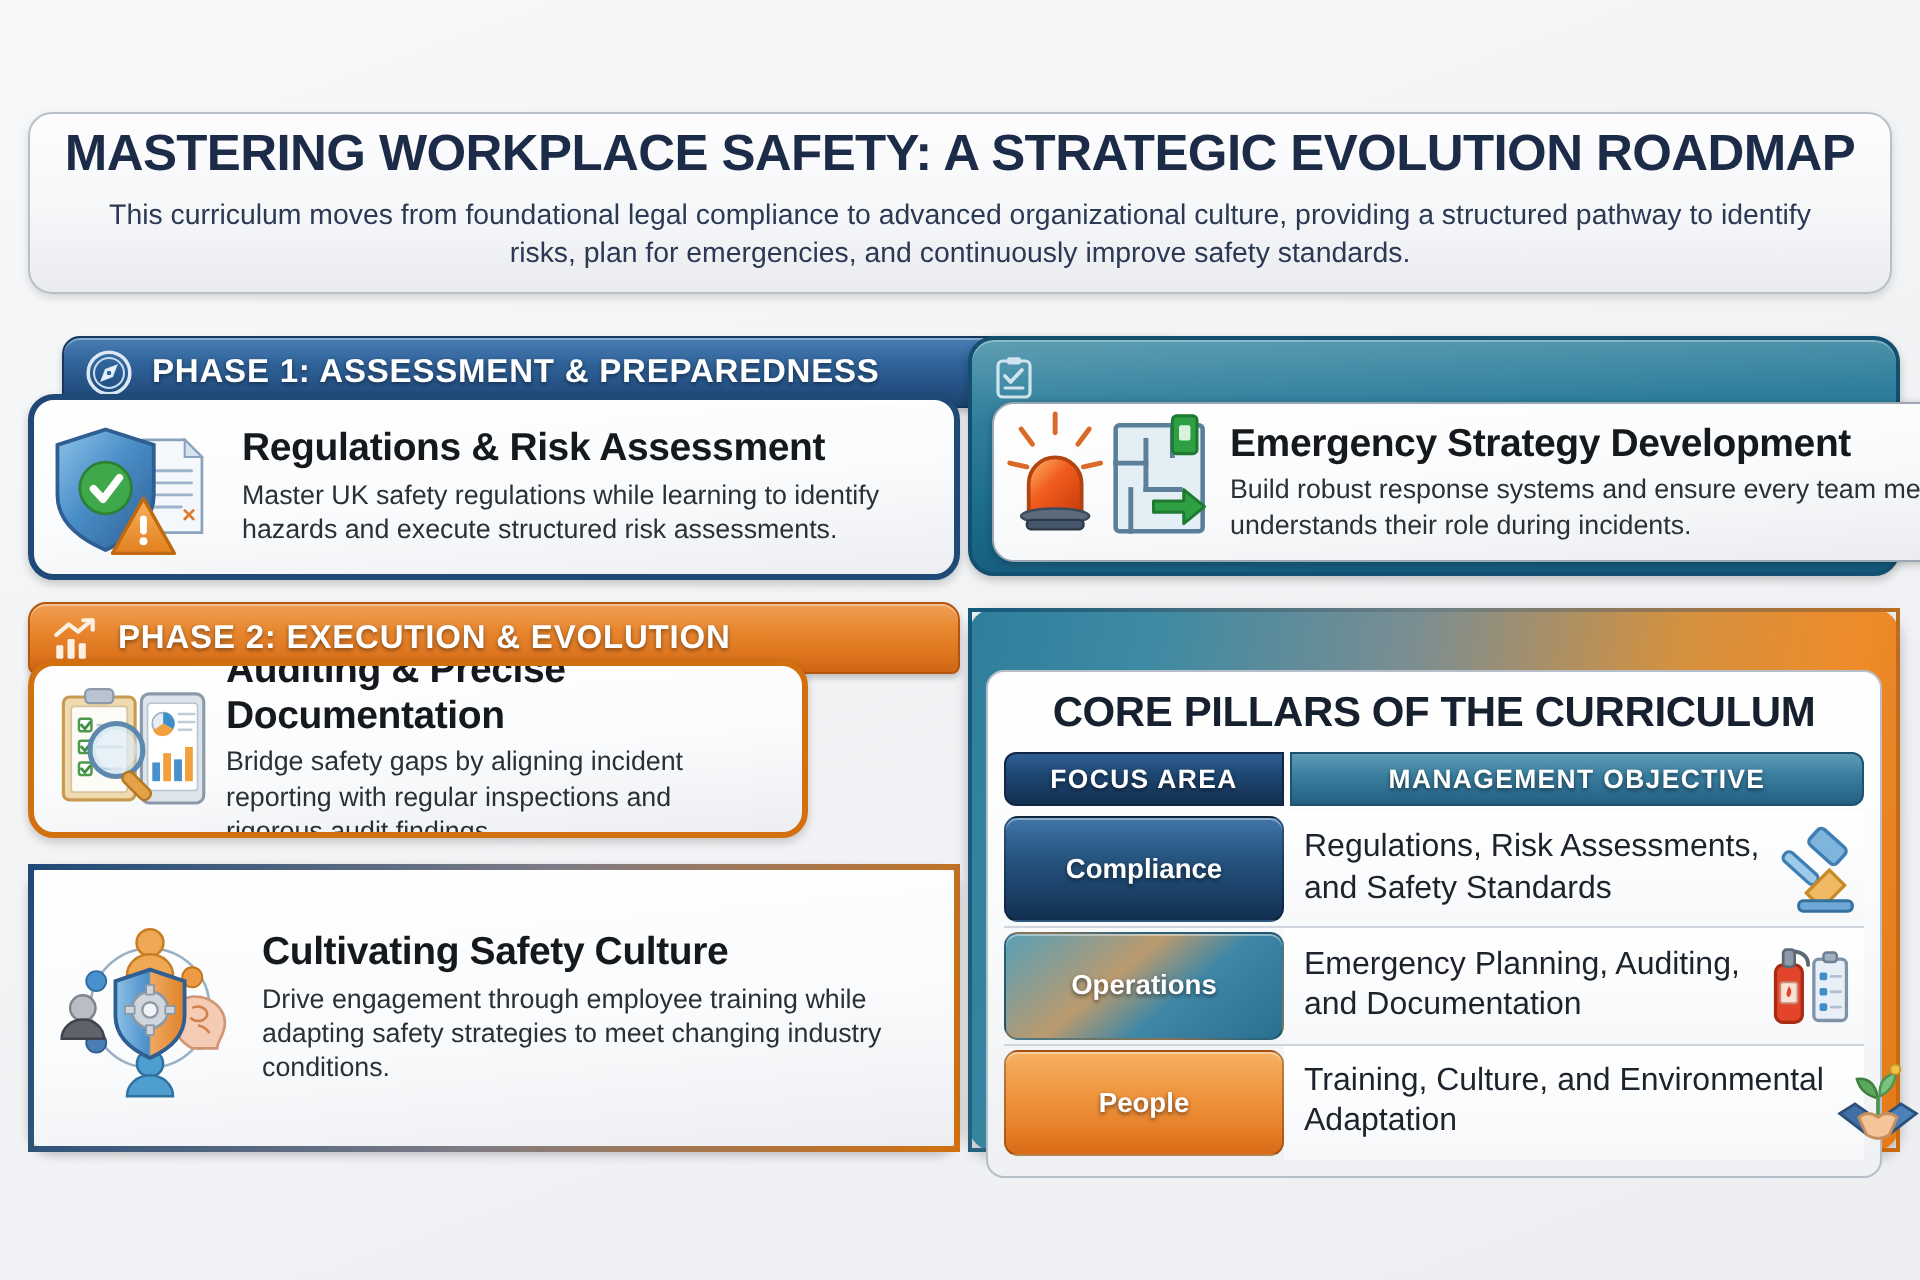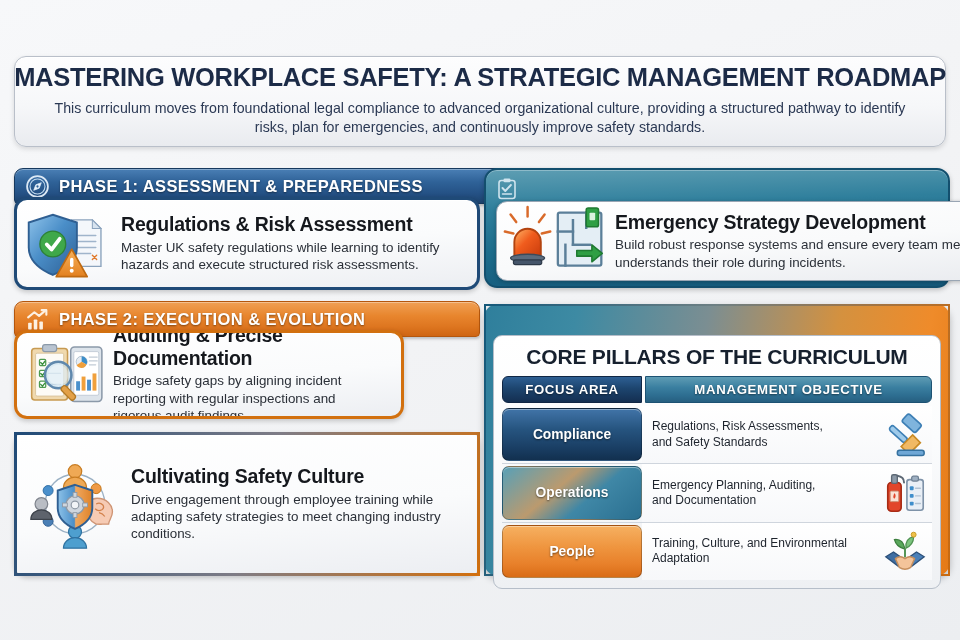--- a/index.html
+++ b/index.html
@@ -285,44 +285,44 @@
   .pcell-obj {
     flex: 1 1 auto;
     min-width: 0;
     display: flex;
     align-items: center;
     padding: 0 4px 0 10px;
     background: linear-gradient(180deg, #ffffff 0%, #f7f8fa 100%);
   }
   .pcell-obj-text {
     flex: 1 1 auto;
-    font-size: 12px;
+    font-size: 16px;
     color: #1d232c;
     line-height: 1.27;
   }
   .prow-icon {
     width: 46px;
     height: 46px;
     flex: 0 0 46px;
     margin-left: 4px;
   }
 
   .nowrapline { white-space: nowrap; }
 </style>
 </head>
 <body>
 
 <div id="stage">
 
   <div class="title-banner">
-    <div class="main-title">MASTERING WORKPLACE SAFETY: A STRATEGIC MANAGEMENT ROADMAP</div>
+    <div class="main-title">MASTERING WORKPLACE SAFETY: A STRATEGIC EVOLUTION ROADMAP</div>
     <div class="main-subtitle">This curriculum moves from foundational legal compliance to advanced organizational culture, providing a structured pathway to identify risks, plan for emergencies, and continuously improve safety standards.</div>
   </div>
 
-  <div class="phase-header blue" style="left:14px; top:168px; width:562px;">
+  <div class="phase-header blue" style="left:31px; top:168px; width:562px;">
     <svg class="phase-icon" viewBox="0 0 24 24">
       <circle cx="12" cy="12" r="10" fill="none" stroke="#dce9f5" stroke-width="1.7"></circle>
       <circle cx="12" cy="12" r="7.2" fill="none" stroke="#c3dcf1" stroke-width="1"></circle>
       <path d="M15.6 8.4 L10.4 10.4 L8.4 15.6 L13.6 13.6 Z" fill="#eaf4fd" stroke="#dce9f5" stroke-width="0.8"></path>
       <circle cx="12" cy="12" r="1.1" fill="#2f6298"></circle>
     </svg>
     <div class="phase-label">PHASE 1: ASSESSMENT &amp; PREPAREDNESS</div>
   </div>
 
   <div class="content-card card-frame-blue" style="left:14px; top:197px; width:466px; height:93px;">

